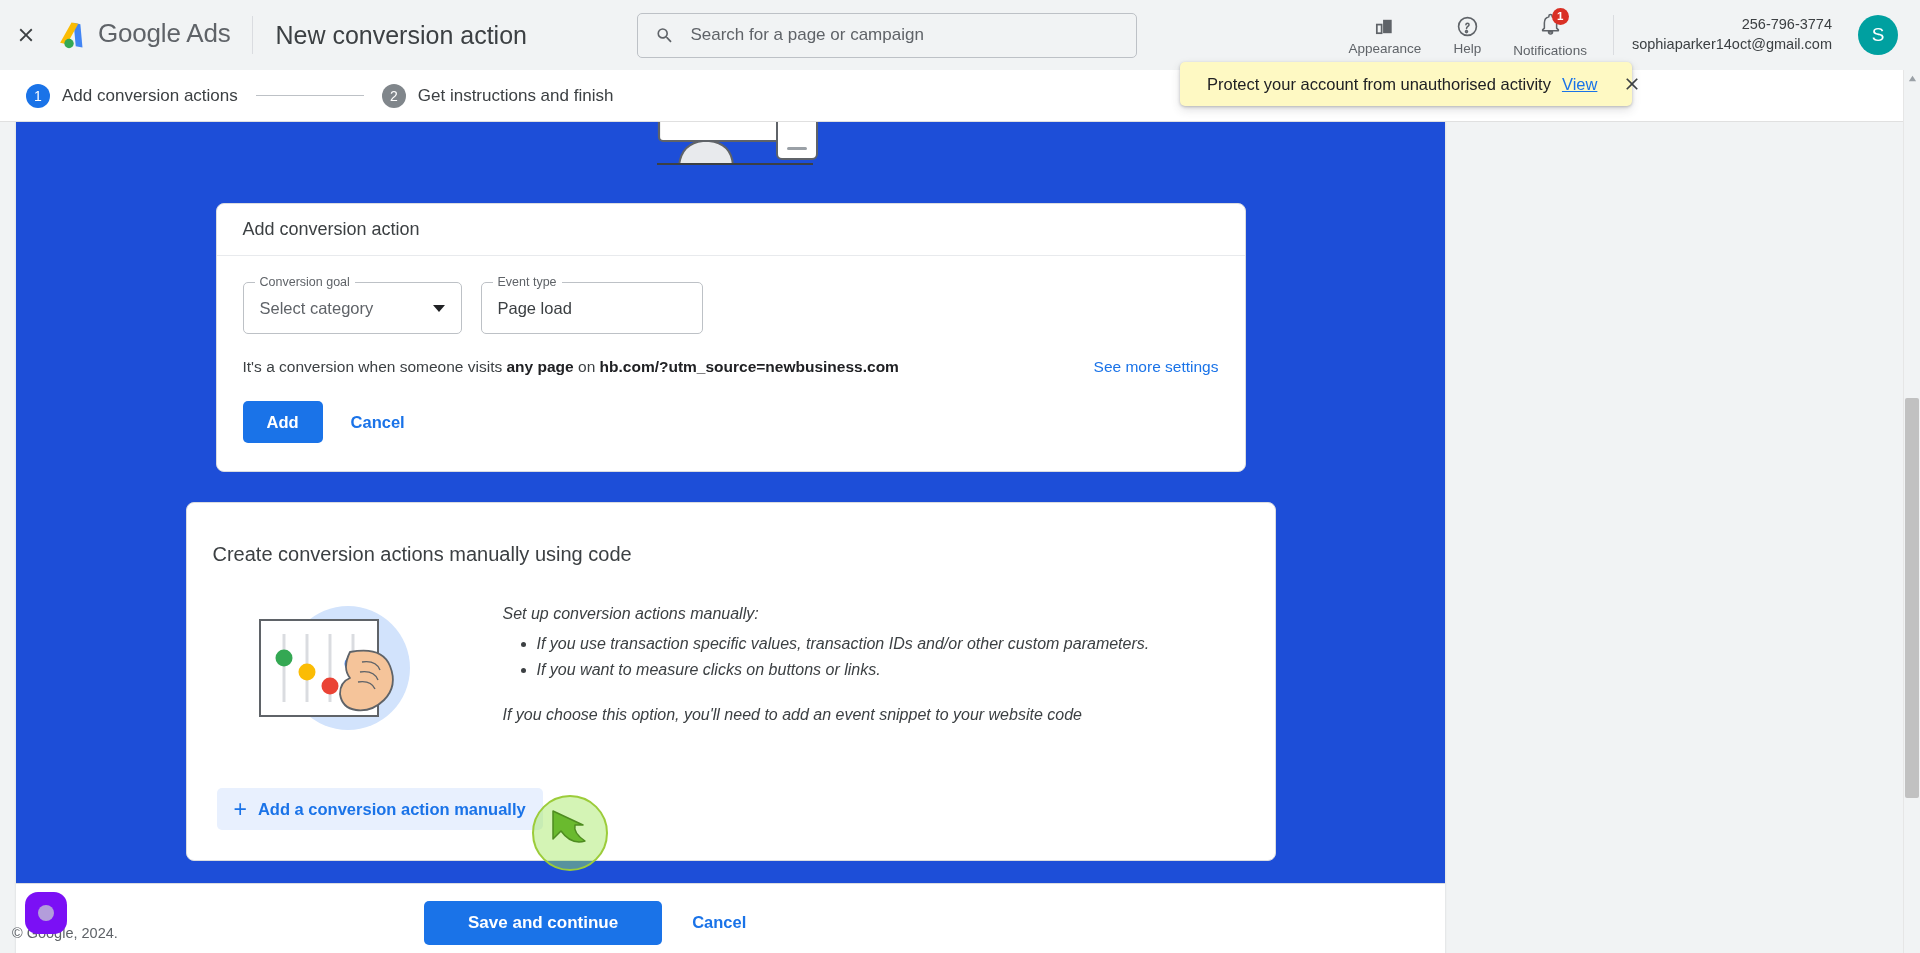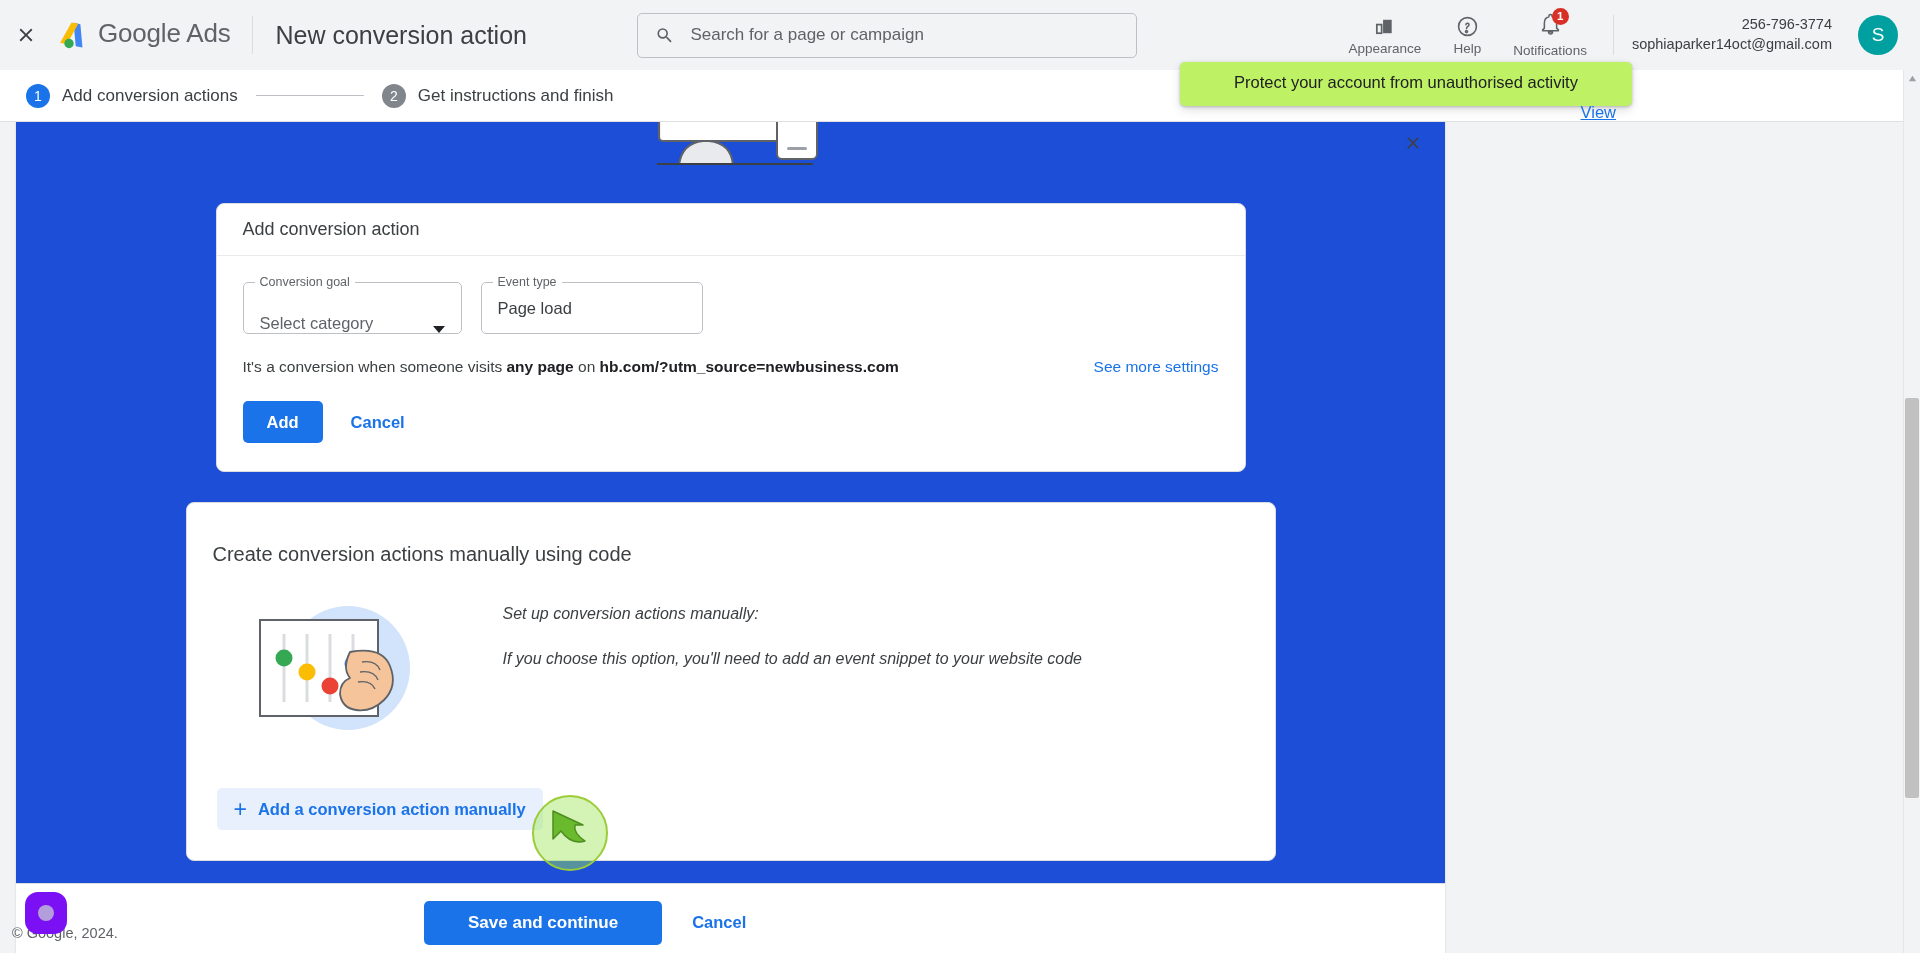--- a/index.html
+++ b/index.html
@@ -77,27 +77,26 @@
     width: 40px; height: 40px; border-radius: 50%;
     background: #00a0a0; color: #fff;
     display: flex; align-items: center; justify-content: center;
     font-size: 19px; cursor: pointer;
   }
 
   
   .toast {
     position: absolute; top: 62px; left: 1180px;
     width: 452px; height: 44px;
-    background: #bef264;
+    background: #fef9c3;
     border-radius: 5px;
     box-shadow: 0 1px 3px rgba(60,64,67,.3), 0 4px 10px rgba(60,64,67,.16);
     display: flex; align-items: center; gap: 11px;
     padding: 0 16px;
     z-index: 50;
-    flex-direction: column;
   }
   .toast .msg { font-size: 16.5px; color: #202124; white-space: nowrap; }
   .toast .view {
     font-size: 16.5px; color: #1a73e8; text-decoration: underline;
     cursor: pointer; margin-left: auto;
   }
   .toast .tclose { cursor: pointer; display:flex; margin-left: 14px; }
 
   
   .stepper {
@@ -156,21 +155,21 @@
   .acard-body { padding: 26px 26px 28px 26px; }
   .fields-row { display: flex; gap: 19px; }
 
   .field {
     position: relative; height: 52px;
     border: 1px solid #bdc1c6; border-radius: 5px;
     display: flex; align-items: center;
     padding: 0 16px;
     background: #fff;
   }
-  .field.goal { width: 219px; align-items: flex-end; }
+  .field.goal { width: 219px; }
   .field.evt  { width: 222px; }
   .field.url  { width: 500px; }
   .field-label {
     position: absolute; top: -8px; left: 11px;
     background: #fff; padding: 0 5px;
     font-size: 12.5px; color: #5f6368; white-space: nowrap;
   }
   .field.url .field-label { left: 72px; }
   .field-value { font-size: 16.5px; color: #3c4043; }
   .field-value.ph { color: #5f6368; }
@@ -467,20 +466,24 @@
             <circle cx="113" cy="68" r="8.5" fill="#4285f4"></circle>
             <path d="M110 56 q32 -6 40 14 q8 20 -6 34 q-12 12 -28 10 q-14 -2 -16 -16 q0 -12 10 -16 q-8 -10 0 -26 z" fill="#f5c49a" stroke="#5f6368" stroke-width="1.8" stroke-linejoin="round"></path>
             <path d="M122 66 q14 -2 18 8" fill="none" stroke="#5f6368" stroke-width="1.4"></path>
             <path d="M120 76 q14 -2 18 8" fill="none" stroke="#5f6368" stroke-width="1.4"></path>
             <path d="M118 86 q13 -2 17 7" fill="none" stroke="#5f6368" stroke-width="1.4"></path>
           </svg>
         </div>
 
         <div class="mtext">
           <p>Set up conversion actions manually:</p>
+          <ul>
+            <li>If you use transaction specific values, transaction IDs and/or other custom parameters.</li>
+            <li>If you want to measure clicks on buttons or links.</li>
+          </ul>
           <p class="last">If you choose this option, you'll need to add an event snippet to your website code</p>
         </div>
       </div>
 
       <div class="add-manual">
         <span class="plus-ico">+</span>
         <span>Add a conversion action manually</span>
       </div>
     </div>
 

